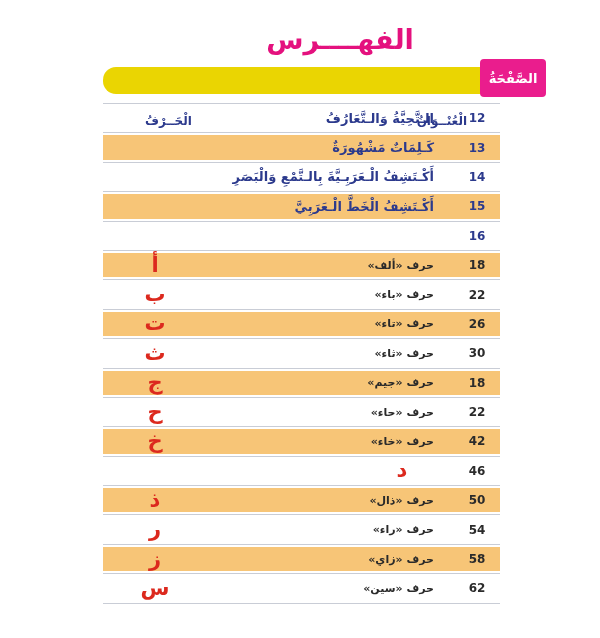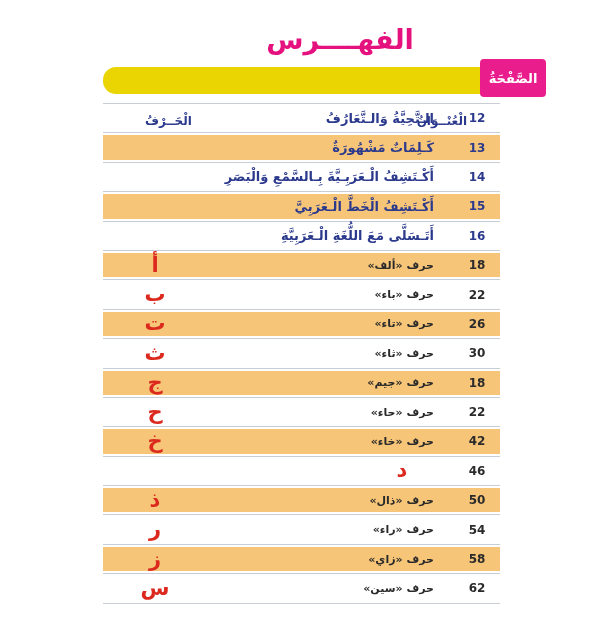--- a/index.html
+++ b/index.html
@@ -71,31 +71,30 @@
       <span class="col-title intro">الـتَّحِيَّةُ وَالـتَّعَارُفُ</span>
       <span class="col-letter"></span>
     </div>
     <div class="row shaded">
       <span class="col-page intro">13</span>
       <span class="col-title intro">كَـلِمَاتٌ مَشْهُورَةٌ</span>
       <span class="col-letter"></span>
     </div>
     <div class="row">
       <span class="col-page intro">14</span>
-      <span class="col-title intro">أَكْـتَشِفُ الْـعَرَبِـيَّةَ بِـالسَّمْعِ وَالْبَصَرِ</span>
+      <span class="col-title intro">أَكْـتَشِفُ الْـعَرَبِـيَّةَ بِالـتَّمْعِ وَالْبَصَرِ</span>
       <span class="col-letter"></span>
     </div>
     <div class="row shaded">
       <span class="col-page intro">15</span>
       <span class="col-title intro">أَكْـتَشِفُ الْخَطَّ الْـعَرَبِيَّ</span>
       <span class="col-letter"></span>
     </div>
     <div class="row">
       <span class="col-page intro">16</span>
-      <span class="col-title intro">أَتَـسَلَّى مَعَ اللُّغَةِ الْـعَرَبِيَّةِ</span>
       <span class="col-letter"></span>
     </div>
     <div class="row shaded">
       <span class="col-page letter">18</span>
       <span class="col-title letter">حرف «ألف»</span>
       <span class="col-letter">أ</span>
     </div>
     <div class="row">
       <span class="col-page letter">22</span>
       <span class="col-title letter">حرف «باء»</span>

